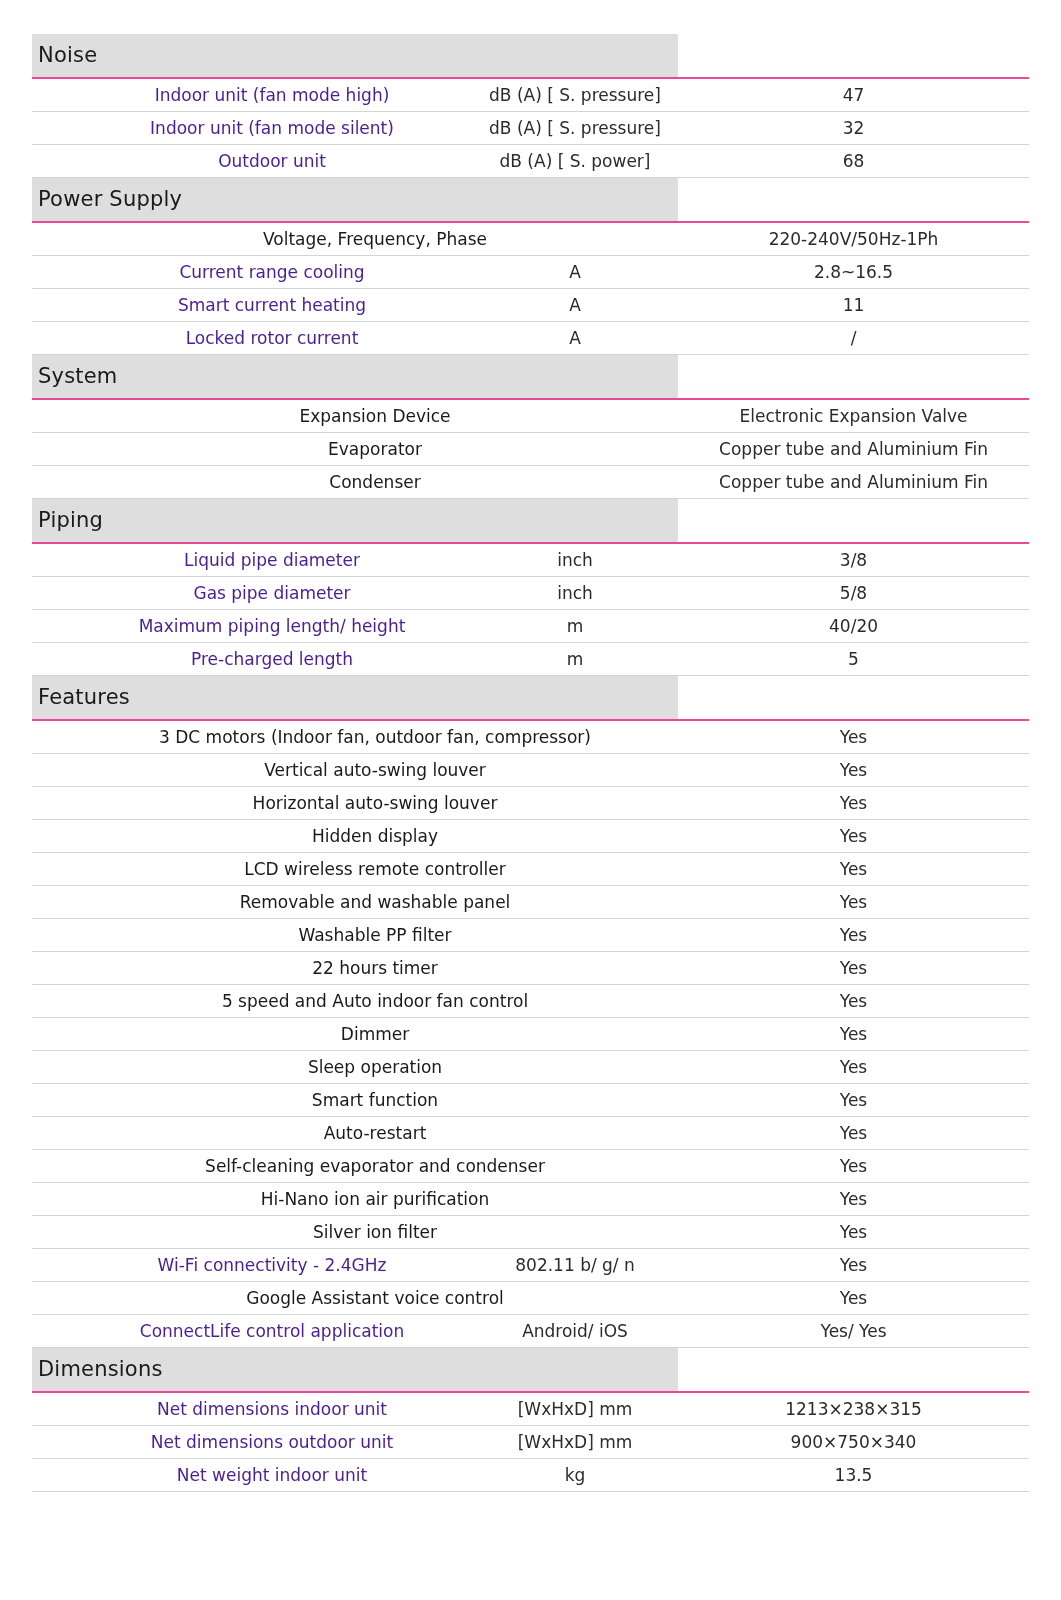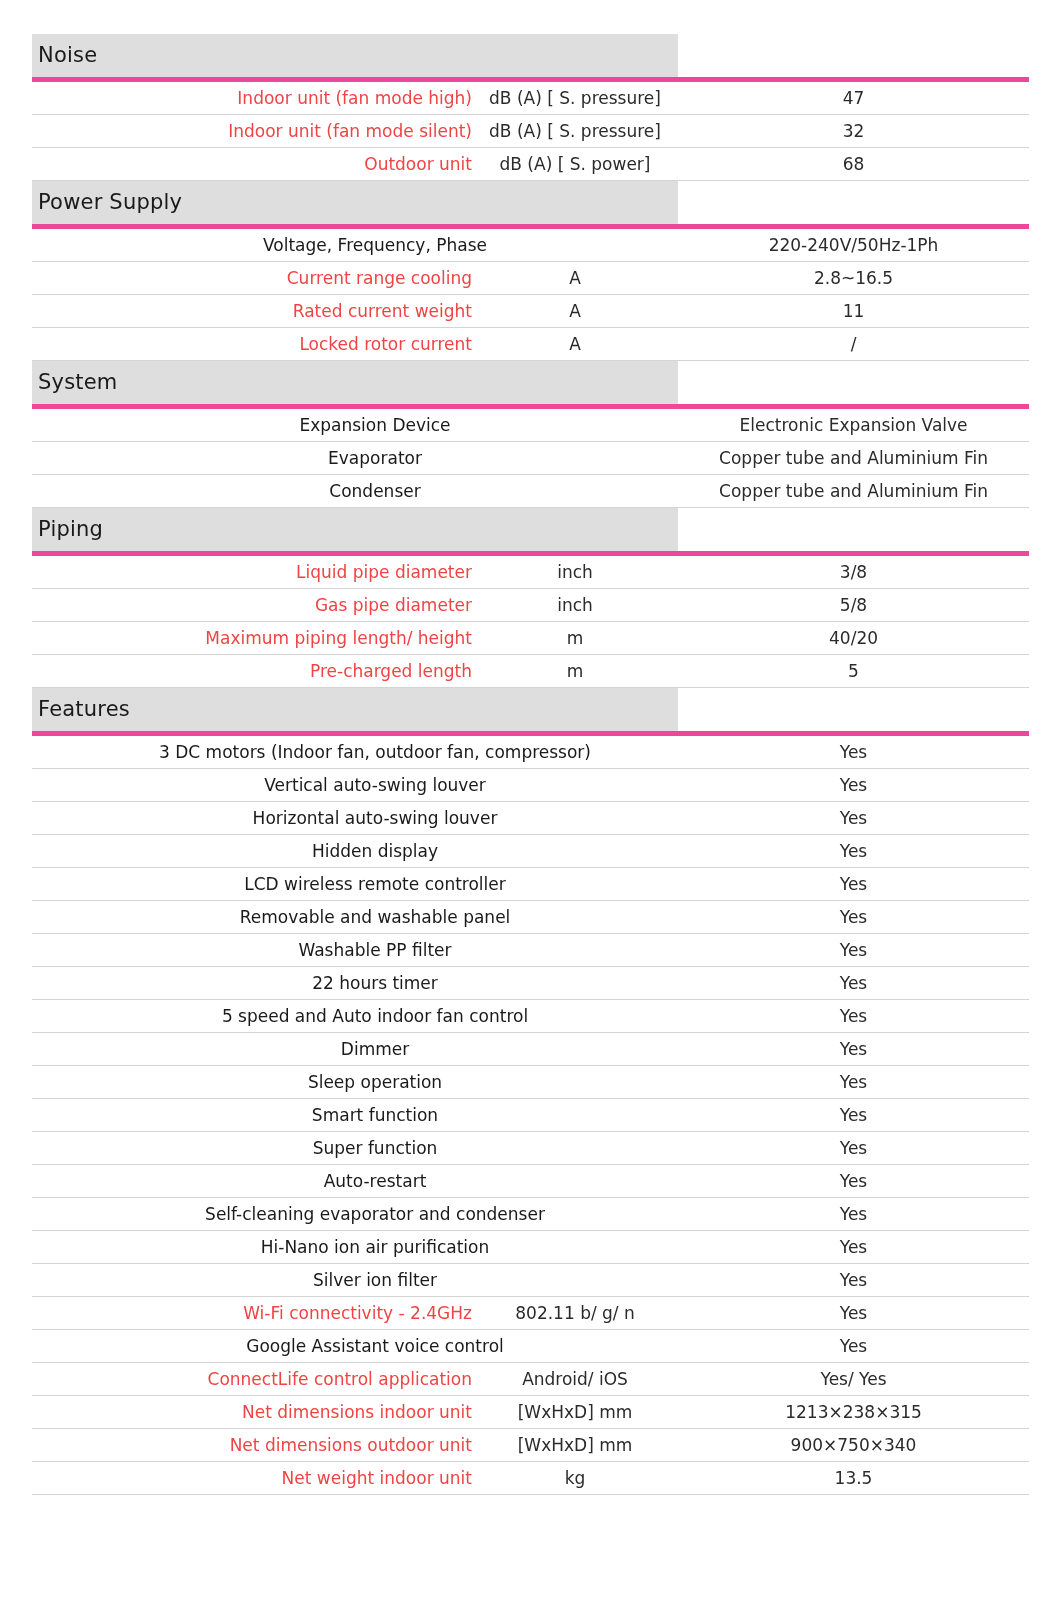--- a/index.html
+++ b/index.html
@@ -21,21 +21,21 @@
   table.spec {
     width: 997px;
     border-collapse: collapse;
     table-layout: fixed;
   }
   table.spec col.c-label { width: 440px; }
   table.spec col.c-unit  { width: 206px; }
   table.spec col.c-value { width: 351px; }
 
   tr.section-row td {
-    border-bottom: 5px solid #ec4899;
+    border-bottom: 2px solid #ec4899;
   }
   td.section-title {
     background: #dedede;
     font-size: 21px;
     font-weight: 400;
     color: #1a1a1a;
     padding: 9px 0 10px 6px;
     letter-spacing: 0.2px;
   }
   td.section-value {
@@ -43,22 +43,22 @@
   }
 
   tr.data-row td {
     border-bottom: 1px solid #d4d4d4;
     font-size: 17px;
     padding: 4px 0 5px 0;
     height: 23px;
   }
   td.lbl {
     padding-left: 40px !important;
-    text-align: right;
-    color: #ef4444;
+    text-align: center;
+    color: #4c1d95;
   }
   td.unit {
     text-align: center;
     color: #2b2b2b;
   }
   td.val {
     text-align: center;
     color: #2b2b2b;
   }
   
@@ -101,21 +101,21 @@
         <tr class="data-row">
           <td class="wide-lbl" colspan="2">Voltage, Frequency, Phase</td>
           <td class="val">220-240V/50Hz-1Ph</td>
         </tr>
         <tr class="data-row">
           <td class="lbl">Current range cooling</td>
           <td class="unit">A</td>
           <td class="val">2.8~16.5</td>
         </tr>
         <tr class="data-row">
-          <td class="lbl">Rated current weight</td>
+          <td class="lbl">Smart current heating</td>
           <td class="unit">A</td>
           <td class="val">11</td>
         </tr>
         <tr class="data-row">
           <td class="lbl">Locked rotor current</td>
           <td class="unit">A</td>
           <td class="val">/</td>
         </tr>
         <tr class="section-row">
           <td class="section-title" colspan="2">System</td>
@@ -203,24 +203,20 @@
         </tr>
         <tr class="data-row">
           <td class="wide-lbl" colspan="2">Sleep operation</td>
           <td class="val">Yes</td>
         </tr>
         <tr class="data-row">
           <td class="wide-lbl" colspan="2">Smart function</td>
           <td class="val">Yes</td>
         </tr>
         <tr class="data-row">
-          <td class="wide-lbl" colspan="2">Super function</td>
-          <td class="val">Yes</td>
-        </tr>
-        <tr class="data-row">
           <td class="wide-lbl" colspan="2">Auto-restart</td>
           <td class="val">Yes</td>
         </tr>
         <tr class="data-row">
           <td class="wide-lbl" colspan="2">Self-cleaning evaporator and condenser</td>
           <td class="val">Yes</td>
         </tr>
         <tr class="data-row">
           <td class="wide-lbl" colspan="2">Hi-Nano ion air purification</td>
           <td class="val">Yes</td>
@@ -236,20 +232,24 @@
         </tr>
         <tr class="data-row">
           <td class="wide-lbl" colspan="2">Google Assistant  voice control</td>
           <td class="val">Yes</td>
         </tr>
         <tr class="data-row">
           <td class="lbl">ConnectLife control application</td>
           <td class="unit">Android/ iOS</td>
           <td class="val">Yes/ Yes</td>
         </tr>
+        <tr class="section-row">
+          <td class="section-title" colspan="2">Dimensions</td>
+          <td class="section-value"></td>
+        </tr>
         <tr class="data-row">
           <td class="lbl">Net dimensions indoor unit</td>
           <td class="unit">[WxHxD] mm</td>
           <td class="val">1213×238×315</td>
         </tr>
         <tr class="data-row">
           <td class="lbl">Net dimensions outdoor unit</td>
           <td class="unit">[WxHxD] mm</td>
           <td class="val">900×750×340</td>
         </tr>

